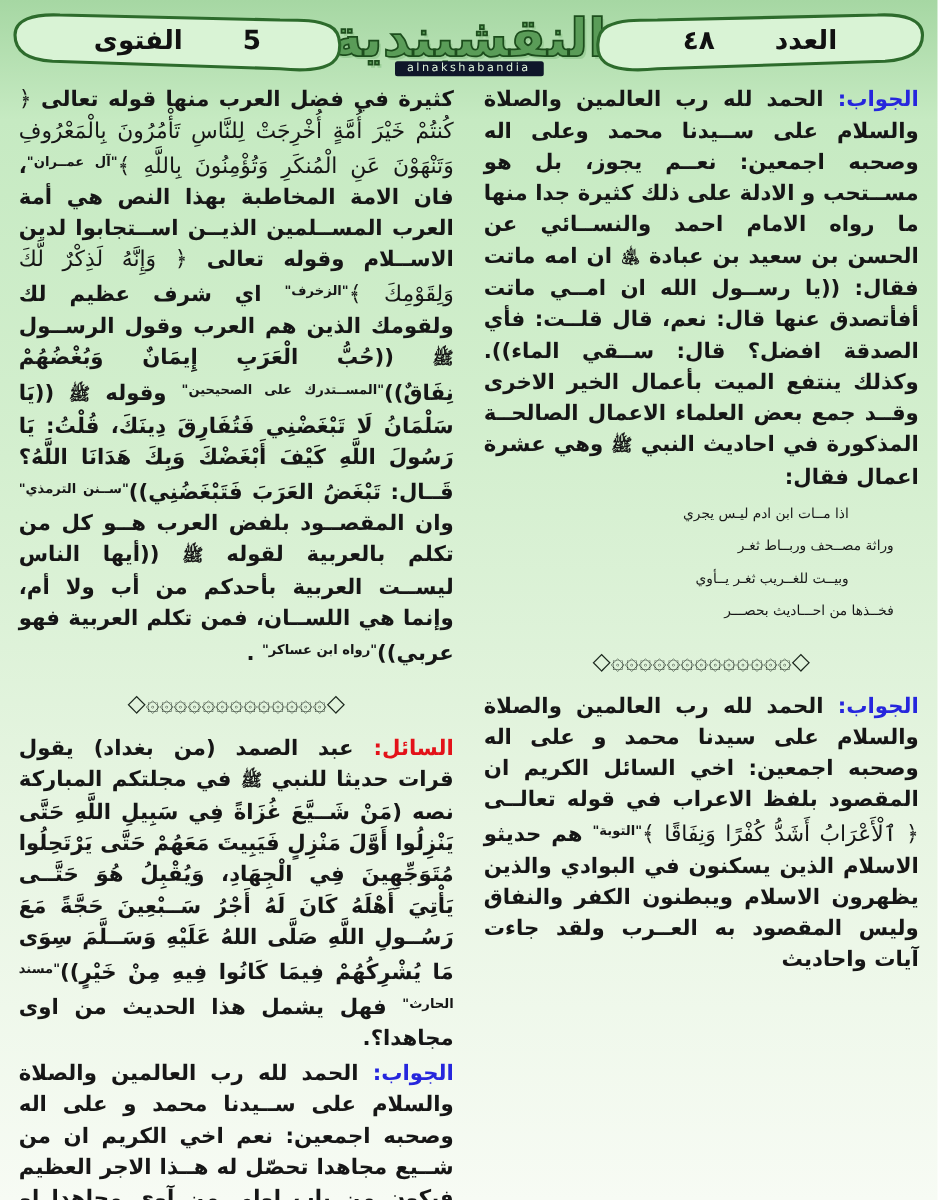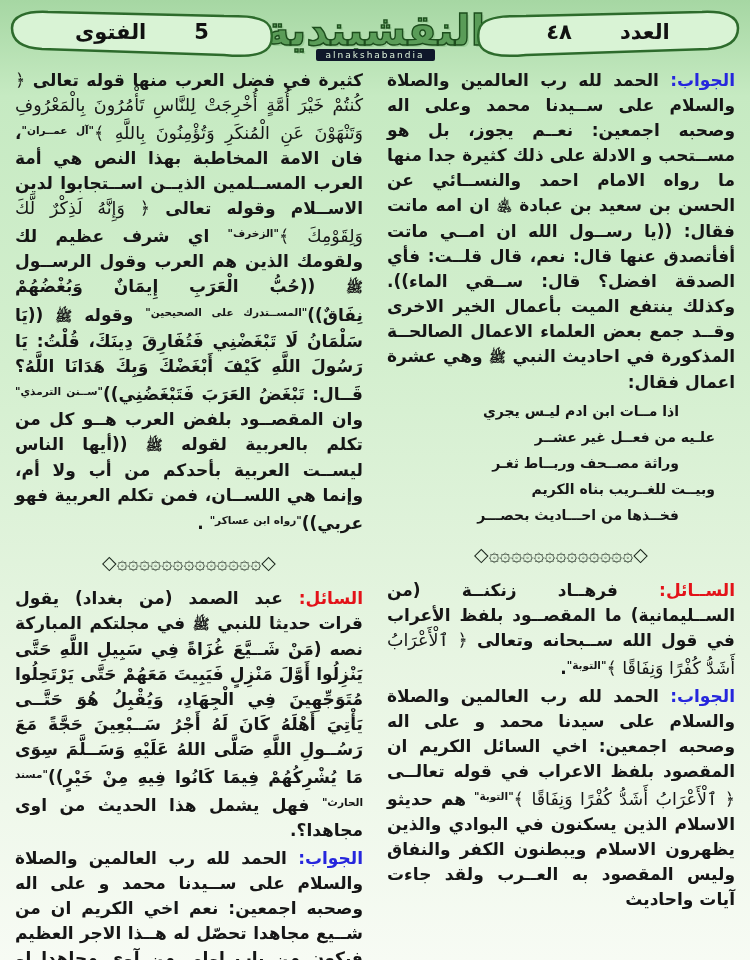--- a/index.html
+++ b/index.html
@@ -23,21 +23,21 @@
   
   .columns{display:flex;gap:24px;padding:4px 15px 0;box-sizing:border-box}
   .col{flex:1;min-width:0}
   .para{margin:0 0 3px;font-size:17px;font-weight:bold;line-height:25px;text-align:justify}
   .run.q-label{color:var(--questioner,#e31219)}
   .run.a-label{color:var(--answer,#2626dd)}
   .run.cite{font-size:10.5px;vertical-align:5px}
   .run.verse{font-weight:normal;font-size:17.5px}
   .run.honorific{font-size:14px}
   .poem{margin:2px 0 4px}
-  .poem-line{font-size:14px;font-weight:bold;line-height:26px;white-space:nowrap;overflow:hidden}
+  .poem-line{font-size:11px;font-weight:normal;line-height:26px;white-space:nowrap;overflow:hidden}
   .poem-line:nth-child(odd){padding-right:56px}
   .poem-line:nth-child(even){padding-right:20px}
   .sep{text-align:center;margin:15px 0 13px;font-size:19px;letter-spacing:-1px;color:#18241a;white-space:nowrap;overflow:hidden}
 </style>
 </head>
 <body>
 
 <div class="page">
 
   <header class="header">
@@ -65,27 +65,25 @@
         <span>الفتوى</span>
       </div>
     </div>
   </header>
 
   <main class="columns">
     <section class="col">
         <p class="para"><span class="run a-label">الجواب: </span><span class="run ">الحمد لله رب العالمين والصلاة والسلام على ســيدنا محمد وعلى اله وصحبه اجمعين: نعــم يجوز، بل هو مســتحب و الادلة على ذلك كثيرة جدا منها ما رواه الامام احمد والنســائي عن الحسن بن سعيد بن عبادة </span><span class="run honorific">﵁</span><span class="run "> ان امه ماتت فقال: ((يا رســول الله ان امــي ماتت أفأتصدق عنها قال: نعم، قال قلــت: فأي الصدقة افضل؟ قال: ســقي الماء)). وكذلك ينتفع الميت بأعمال الخير الاخرى وقــد جمع بعض العلماء الاعمال الصالحــة المذكورة في احاديث النبي </span><span class="run honorific">ﷺ</span><span class="run "> وهي عشرة اعمال فقال:</span></p>
         <div class="poem">
           <div class="poem-line">اذا مــات ابن ادم ليـس يجري</div>
-          <div class="poem-line">علـيه من فعــل غير عشــر</div>
           <div class="poem-line">وراثة مصــحف وربــاط ثغـر</div>
-          <div class="poem-line">وبيــت للغــريب بناه الكريم</div>
+          <div class="poem-line">وبيــت للغــريب ثغـر يــأوي</div>
           <div class="poem-line">فخــذها من احـــاديث بحصـــر</div>
         </div>
         <div class="sep">◇۞۞۞۞۞۞۞۞۞۞۞۞۞◇</div>
-        <p class="para"><span class="run q-label">الســائل: </span><span class="run ">فرهــاد زنكنــة (من الســليمانية) ما المقصــود بلفظ الأعراب في قول الله ســبحانه وتعالى </span><span class="run verse">﴿ ٱلْأَعْرَابُ أَشَدُّ كُفْرًا وَنِفَاقًا ﴾</span><span class="run cite">"التوبة"</span><span class="run ">.</span></p>
         <p class="para"><span class="run a-label">الجواب: </span><span class="run ">الحمد لله رب العالمين والصلاة والسلام على سيدنا محمد و على اله وصحبه اجمعين: اخي السائل الكريم ان المقصود بلفظ الاعراب في قوله تعالــى </span><span class="run verse">﴿ ٱلْأَعْرَابُ أَشَدُّ كُفْرًا وَنِفَاقًا ﴾</span><span class="run cite">"التوبة"</span><span class="run "> هم حديثو الاسلام الذين يسكنون في البوادي والذين يظهرون الاسلام ويبطنون الكفر والنفاق وليس المقصود به العــرب ولقد جاءت آيات واحاديث</span></p>
       </section>
     <section class="col">
         <p class="para"><span class="run ">كثيرة في فضل العرب منها قوله تعالى </span><span class="run verse">﴿ كُنتُمْ خَيْرَ أُمَّةٍ أُخْرِجَتْ لِلنَّاسِ تَأْمُرُونَ بِالْمَعْرُوفِ وَتَنْهَوْنَ عَنِ الْمُنكَرِ وَتُؤْمِنُونَ بِاللَّهِ ﴾</span><span class="run cite">"آل عمــران"</span><span class="run ">، فان الامة المخاطبة بهذا النص هي أمة العرب المســلمين الذيــن اســتجابوا لدين الاســلام وقوله تعالى </span><span class="run verse">﴿ وَإِنَّهُ لَذِكْرٌ لَّكَ وَلِقَوْمِكَ ﴾</span><span class="run cite">"الزخرف"</span><span class="run "> اي شرف عظيم لك ولقومك الذين هم العرب وقول الرســول </span><span class="run honorific">ﷺ</span><span class="run "> ((حُبُّ الْعَرَبِ إِيمَانٌ وَبُغْضُهُمْ نِفَاقٌ))</span><span class="run cite">"المســتدرك على الصحيحين"</span><span class="run "> وقوله </span><span class="run honorific">ﷺ</span><span class="run "> ((يَا سَلْمَانُ لَا تَبْغَضْنِي فَتُفَارِقَ دِينَكَ، قُلْتُ: يَا رَسُولَ اللَّهِ كَيْفَ أَبْغَضْكَ وَبِكَ هَدَانَا اللَّهُ؟ قَــال: تَبْغَضُ العَرَبَ فَتَبْغَضُنِي))</span><span class="run cite">"ســنن الترمذي"</span><span class="run "> وان المقصــود بلفض العرب هــو كل من تكلم بالعربية لقوله </span><span class="run honorific">ﷺ</span><span class="run "> ((أيها الناس ليســت العربية بأحدكم من أب ولا أم، وإنما هي اللســان، فمن تكلم العربية فهو عربي))</span><span class="run cite">"رواه ابن عساكر"</span><span class="run "> .</span></p>
         <div class="sep">◇۞۞۞۞۞۞۞۞۞۞۞۞۞◇</div>
         <p class="para"><span class="run q-label">السائل: </span><span class="run ">عبد الصمد (من بغداد) يقول قرات حديثا للنبي </span><span class="run honorific">ﷺ</span><span class="run "> في مجلتكم المباركة نصه (مَنْ شَــيَّعَ غُزَاةً فِي سَبِيلِ اللَّهِ حَتَّى يَنْزِلُوا أَوَّلَ مَنْزِلٍ فَيَبِيتَ مَعَهُمْ حَتَّى يَرْتَحِلُوا مُتَوَجِّهِينَ فِي الْجِهَادِ، وَيُقْبِلُ هُوَ حَتَّــى يَأْتِيَ أَهْلَهُ كَانَ لَهُ أَجْرُ سَــبْعِينَ حَجَّةً مَعَ رَسُــولِ اللَّهِ صَلَّى اللهُ عَلَيْهِ وَسَــلَّمَ سِوَى مَا يُشْرِكُهُمْ فِيمَا كَانُوا فِيهِ مِنْ خَيْرٍ))</span><span class="run cite">"مسند الحارث"</span><span class="run "> فهل يشمل هذا الحديث من اوى مجاهدا؟.</span></p>
         <p class="para"><span class="run a-label">الجواب: </span><span class="run ">الحمد لله رب العالمين والصلاة والسلام على ســيدنا محمد و على اله وصحبه اجمعين: نعم اخي الكريم ان من شــيع مجاهدا تحصّل له هــذا الاجر العظيم فيكون من باب اولى من آوى مجاهدا او اعانه بمال او بجاه او احسن اليه بأي وجه من الوجوه فانه ينال هذا الأجر وزيادة لأنه أعظم من تشييع المجاهدين. </span></p>
       </section>
   </main>
 

